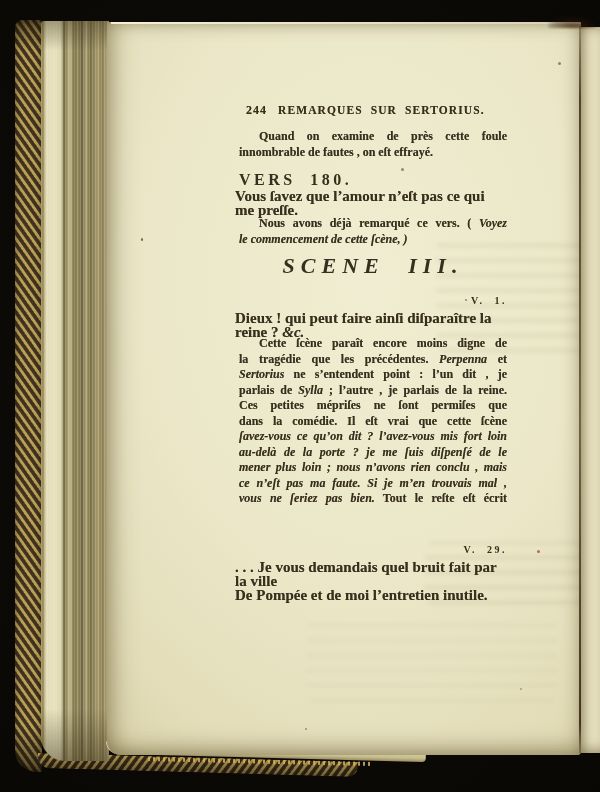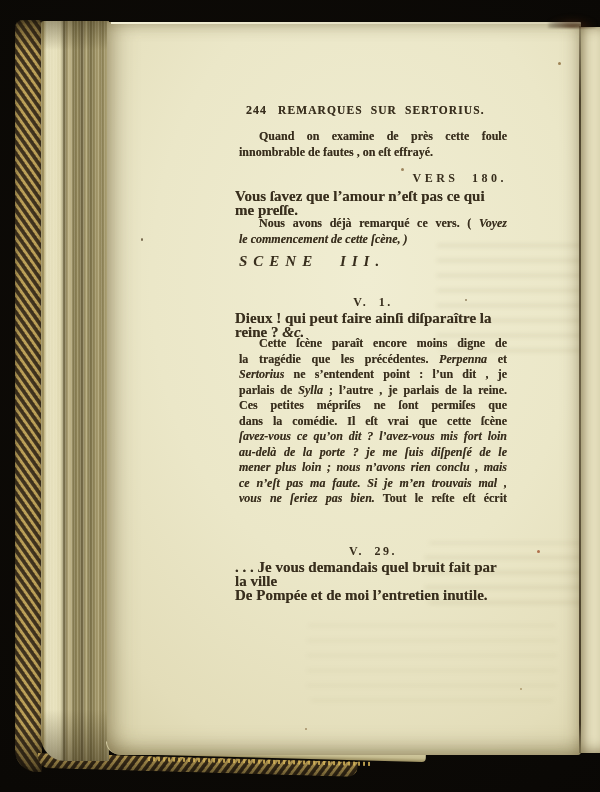--- a/index.html
+++ b/index.html
@@ -87,23 +87,23 @@
   .textcol{position:absolute;left:132px;top:0;width:268px;color:#382e1d;}
   .blk{position:absolute;left:0;width:100%;}
   .runhead{top:81px;display:flex;gap:11px;align-items:baseline;padding-left:7px;
     font-size:12px;}
   .runhead .num{letter-spacing:1px;}
   .runhead .title{font-size:11.5px;letter-spacing:1.1px;word-spacing:4px;}
   .body-line{font-size:12px;line-height:15.5px;}
   .jst{text-align:justify;text-align-last:justify;}
   .ind{text-indent:20px;}
   .verse{font-size:15px;line-height:14px;margin-left:-4px;}
-  .vers-head{top:149px;text-align:right;font-size:12px;letter-spacing:3.5px;word-spacing:7px;}
-  .scene-head{top:231px;font-style:italic;font-size:15px;letter-spacing:6px;word-spacing:12px;}
-  .v-head{text-align:center;font-size:12px;letter-spacing:2.5px;word-spacing:5px;}
+  .vers-head{top:149px;text-align:left;font-size:16px;letter-spacing:3.5px;word-spacing:7px;}
+  .scene-head{top:231px;text-align:center;font-style:italic;font-size:22px;letter-spacing:6px;word-spacing:12px;}
+  .v-head{text-align:right;font-size:10px;letter-spacing:2.5px;word-spacing:5px;}
   .p1{top:107px;} .v180{top:167px;} .p2{top:194px;}
   .v1h{top:273px;} .vrs1{top:289px;} .p3{top:314px;}
   .v29h{top:522px;} .vrs29{top:538px;line-height:17px;}
   .it{font-style:italic;}
   .blk span{text-shadow:0 0 .5px rgba(56,46,29,.55);}
 </style>
 </head>
 <body>
 
 <div class="photo">

